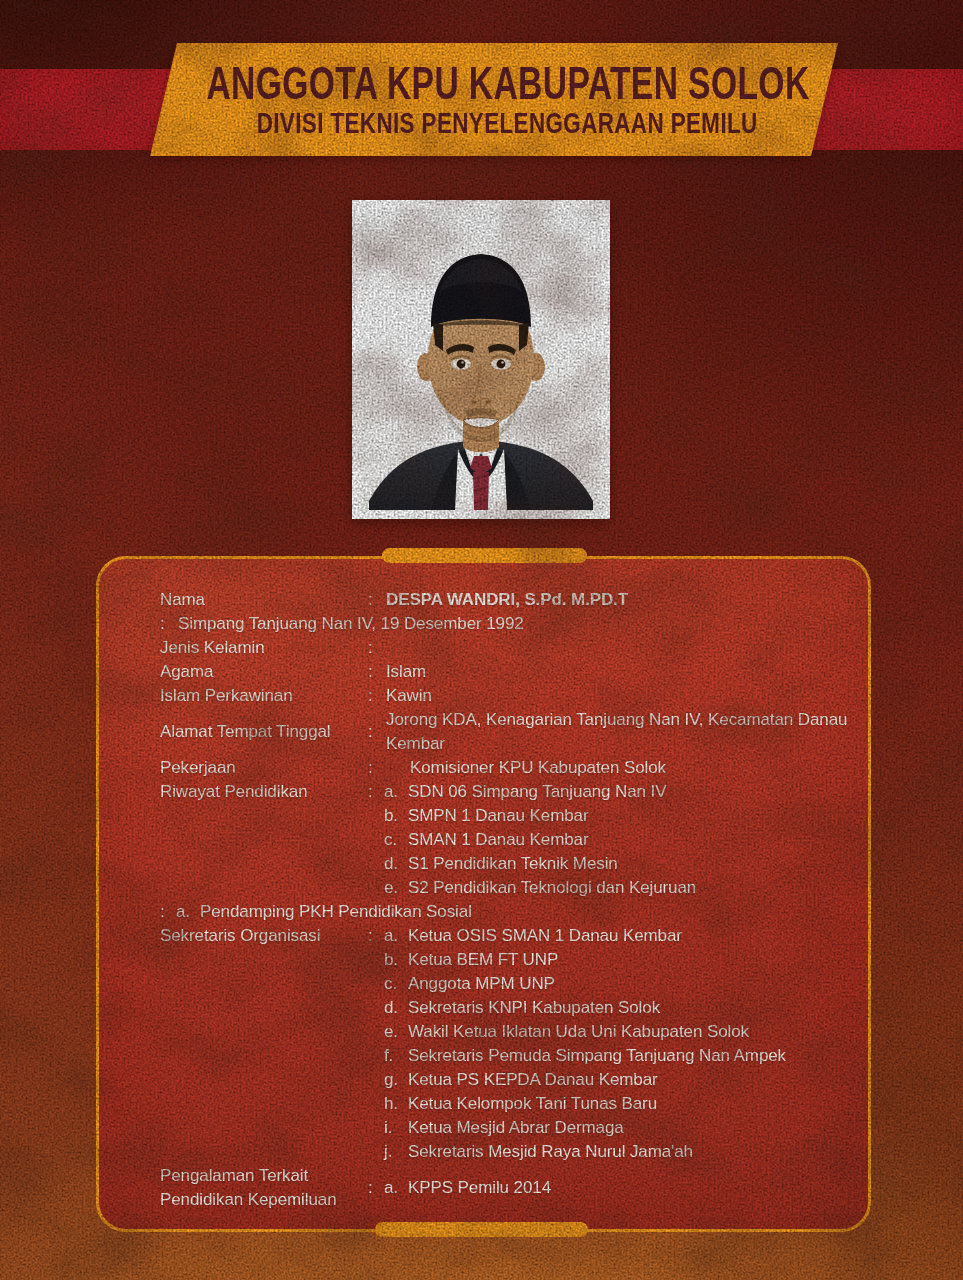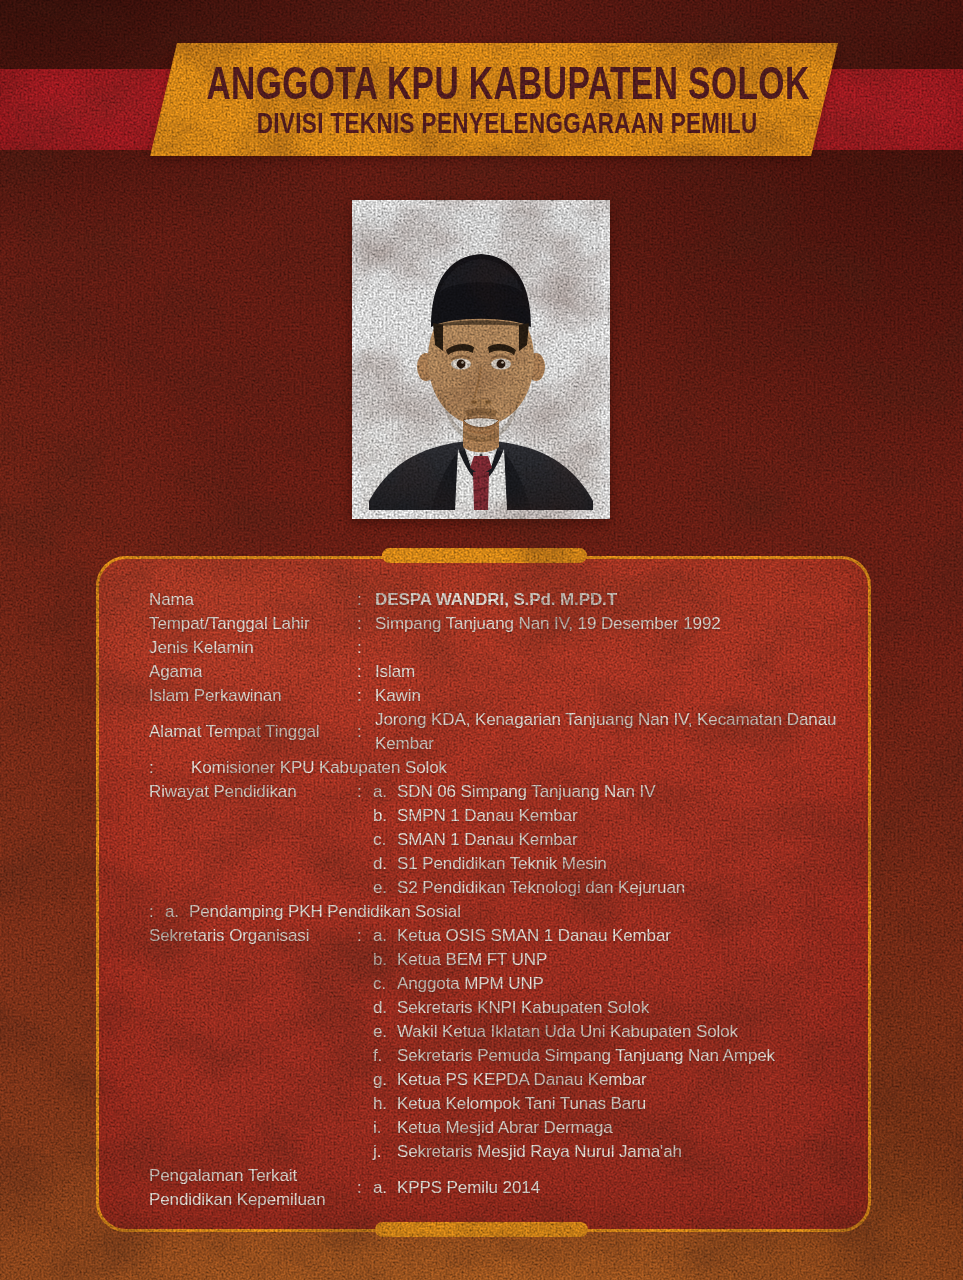--- a/index.html
+++ b/index.html
@@ -41,21 +41,21 @@
     padding:9px;box-shadow:0 4px 10px rgba(40,6,3,.45);}
   .photo-frame svg{display:block;width:100%;height:100%;box-shadow:inset 0 0 8px rgba(0,0,0,.18);}
   
   .card{position:absolute;left:96px;top:556px;width:775px;height:676px;border:3px solid var(--accent);
     border-radius:30px;
     background:linear-gradient(168deg,#cb4930 0%,#c23c29 30%,#b23425 62%,var(--card-bottom) 100%);
     box-shadow:inset 0 0 90px rgba(120,20,12,.25);}
   .card-tab{position:absolute;background:var(--accent);border-radius:8px;}
   .card-tab.top{left:283px;top:-11px;width:205px;height:15px;}
   .card-tab.bottom{left:276px;bottom:-8px;width:213px;height:15px;}
-  .card-body{position:absolute;left:0;top:0;width:100%;height:100%;padding:29px 12px 0 50px;
+  .card-body{position:absolute;left:11px;top:0;width:100%;height:100%;padding:29px 12px 0 50px;
     color:var(--text-white);font-size:17px;line-height:24px;letter-spacing:-.1px;
     text-shadow:0 1px 2px rgba(70,10,5,.35);}
   .frow{display:flex;align-items:flex-start;}
   .frow.v-center{align-items:center;}
   .flabel{flex:0 0 208px;}
   .fcolon{flex:0 0 14px;text-align:left;}
   .fcontent{flex:1 1 auto;min-width:0;}
   .value{padding-left:4px;}
   .value.bold{font-weight:bold;}
   .value.indent{padding-left:28px;}
@@ -152,21 +152,20 @@
     <div class="card-tab bottom"></div>
     <div class="card-body">
         <div class="frow">
     <div class="flabel">Nama</div>
     <div class="fcolon">:</div>
     <div class="fcontent">
             <div class="value bold">DESPA WANDRI, S.Pd. M.PD.T</div>
           </div>
   </div>
         <div class="frow">
-    <div class="flabel">Tempat/Tanggal Lahir</div>
     <div class="fcolon">:</div>
     <div class="fcontent">
             <div class="value">Simpang Tanjuang Nan IV, 19 Desember 1992</div>
           </div>
   </div>
         <div class="frow">
     <div class="flabel">Jenis Kelamin</div>
     <div class="fcolon">:</div>
   </div>
         <div class="frow">
@@ -184,20 +183,21 @@
           </div>
   </div>
         <div class="frow v-center">
     <div class="flabel">Alamat Tempat Tinggal</div>
     <div class="fcolon">:</div>
     <div class="fcontent">
             <div class="value">Jorong KDA, Kenagarian Tanjuang Nan IV, Kecamatan Danau Kembar</div>
           </div>
   </div>
         <div class="frow">
+    <div class="flabel">Pekerjaan</div>
     <div class="fcolon">:</div>
     <div class="fcontent">
             <div class="value indent">Komisioner KPU Kabupaten Solok</div>
           </div>
   </div>
         <div class="frow">
     <div class="flabel">Riwayat Pendidikan</div>
     <div class="fcolon">:</div>
     <div class="fcontent">
             <div class="item-line">

